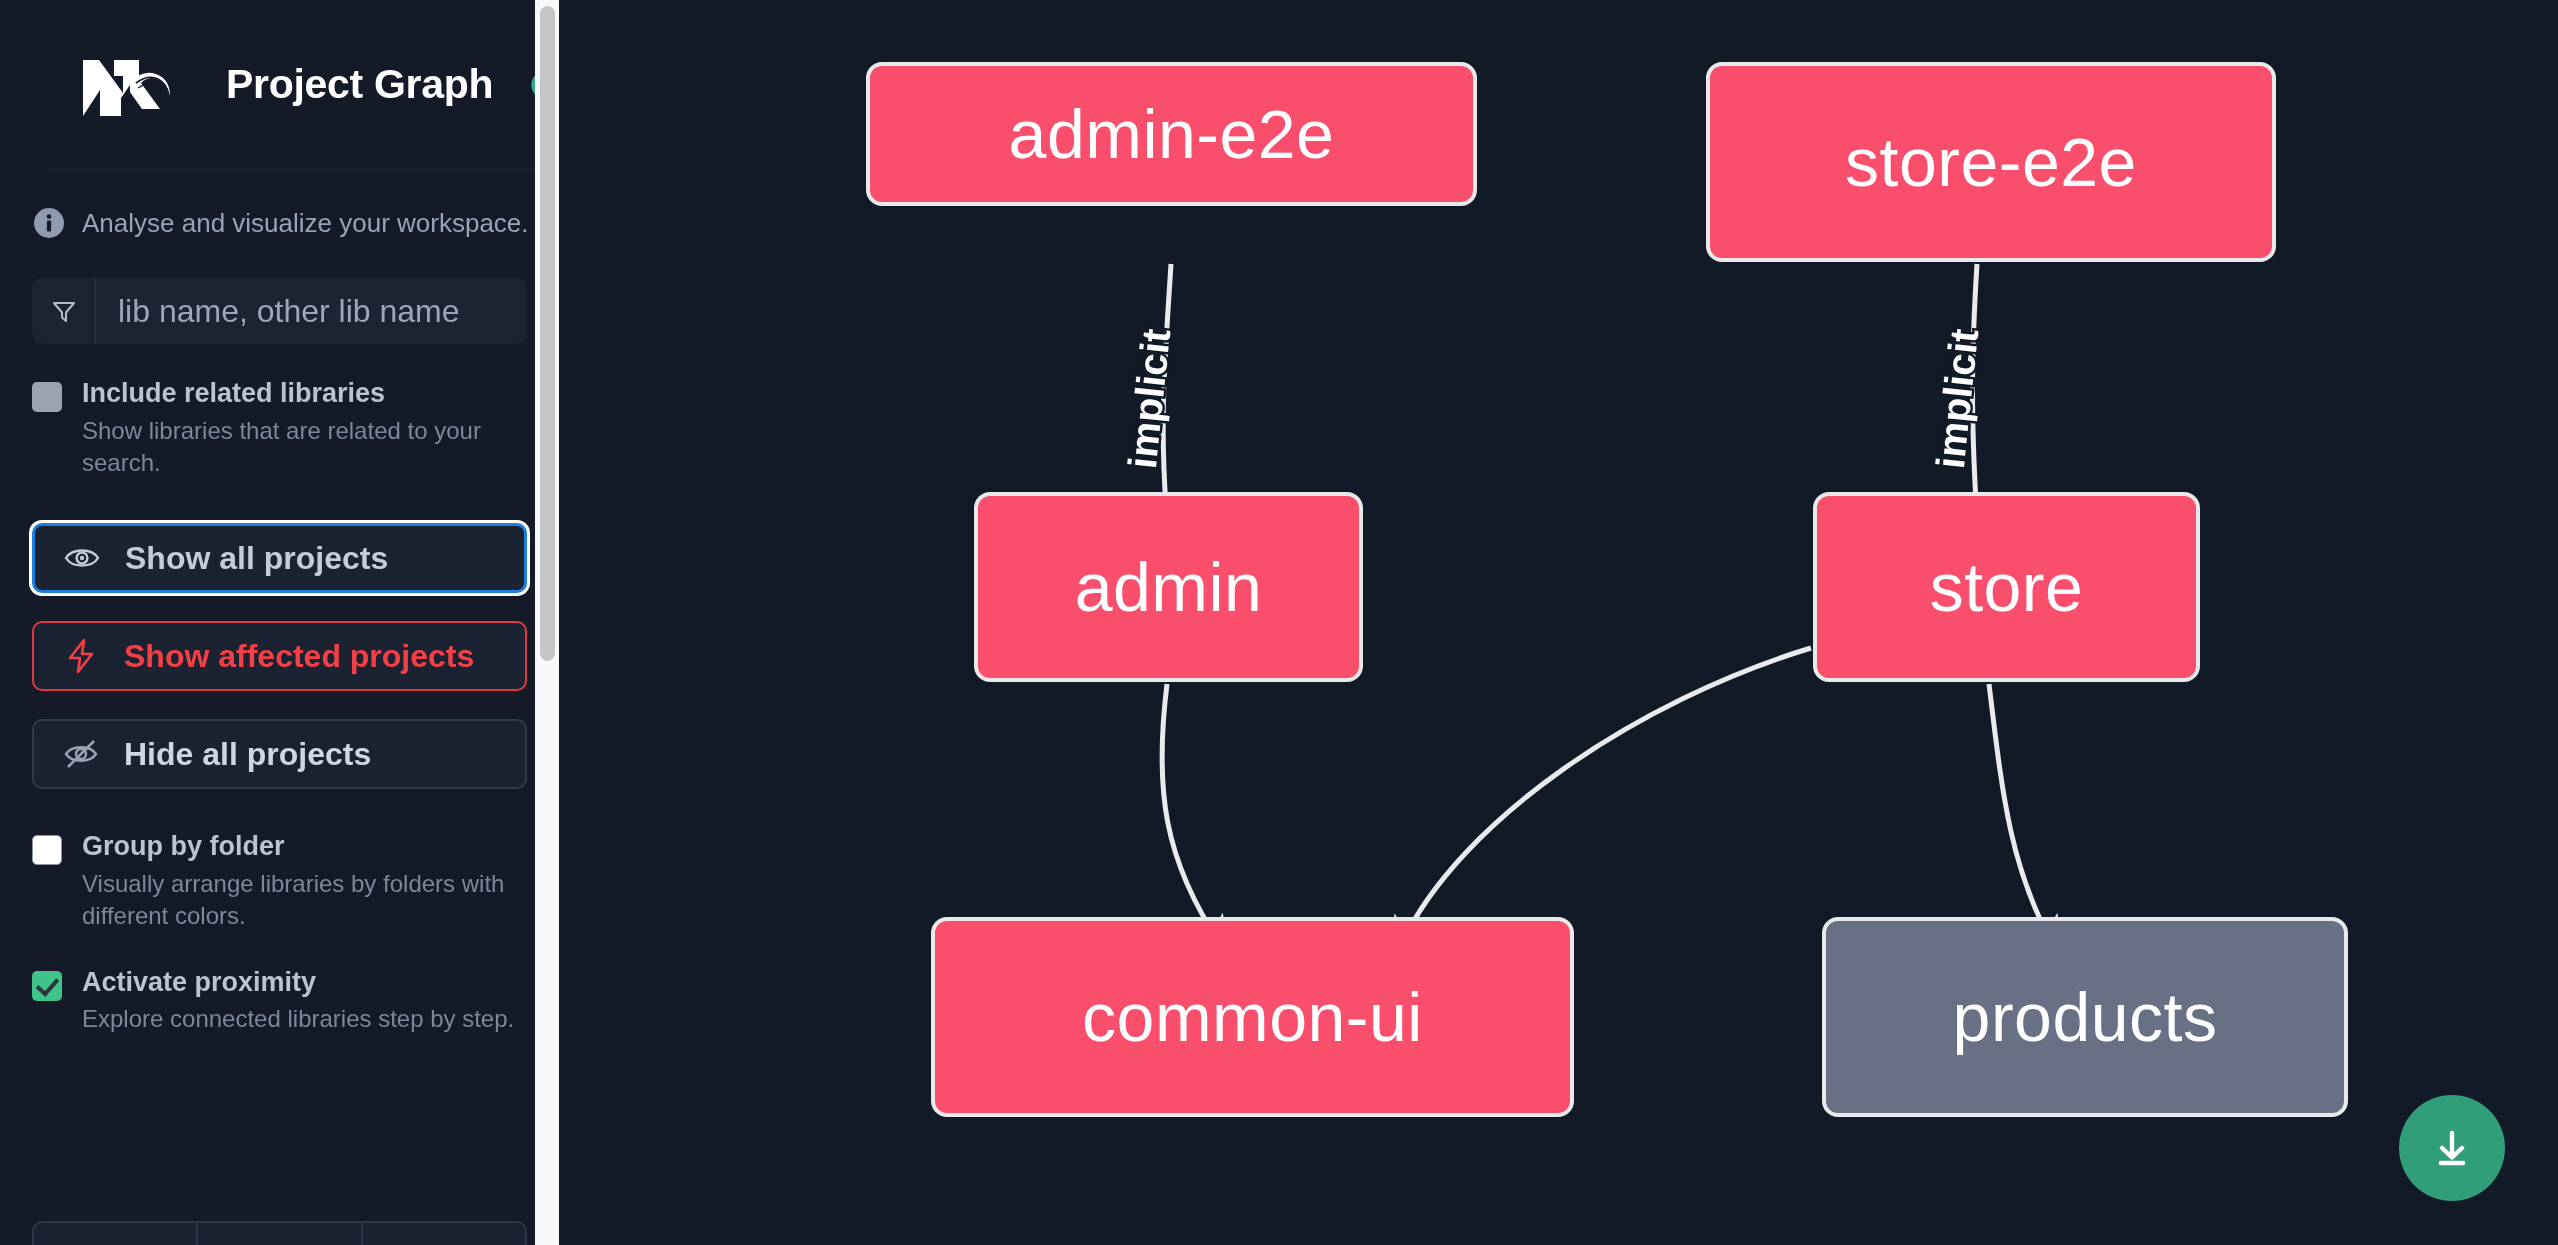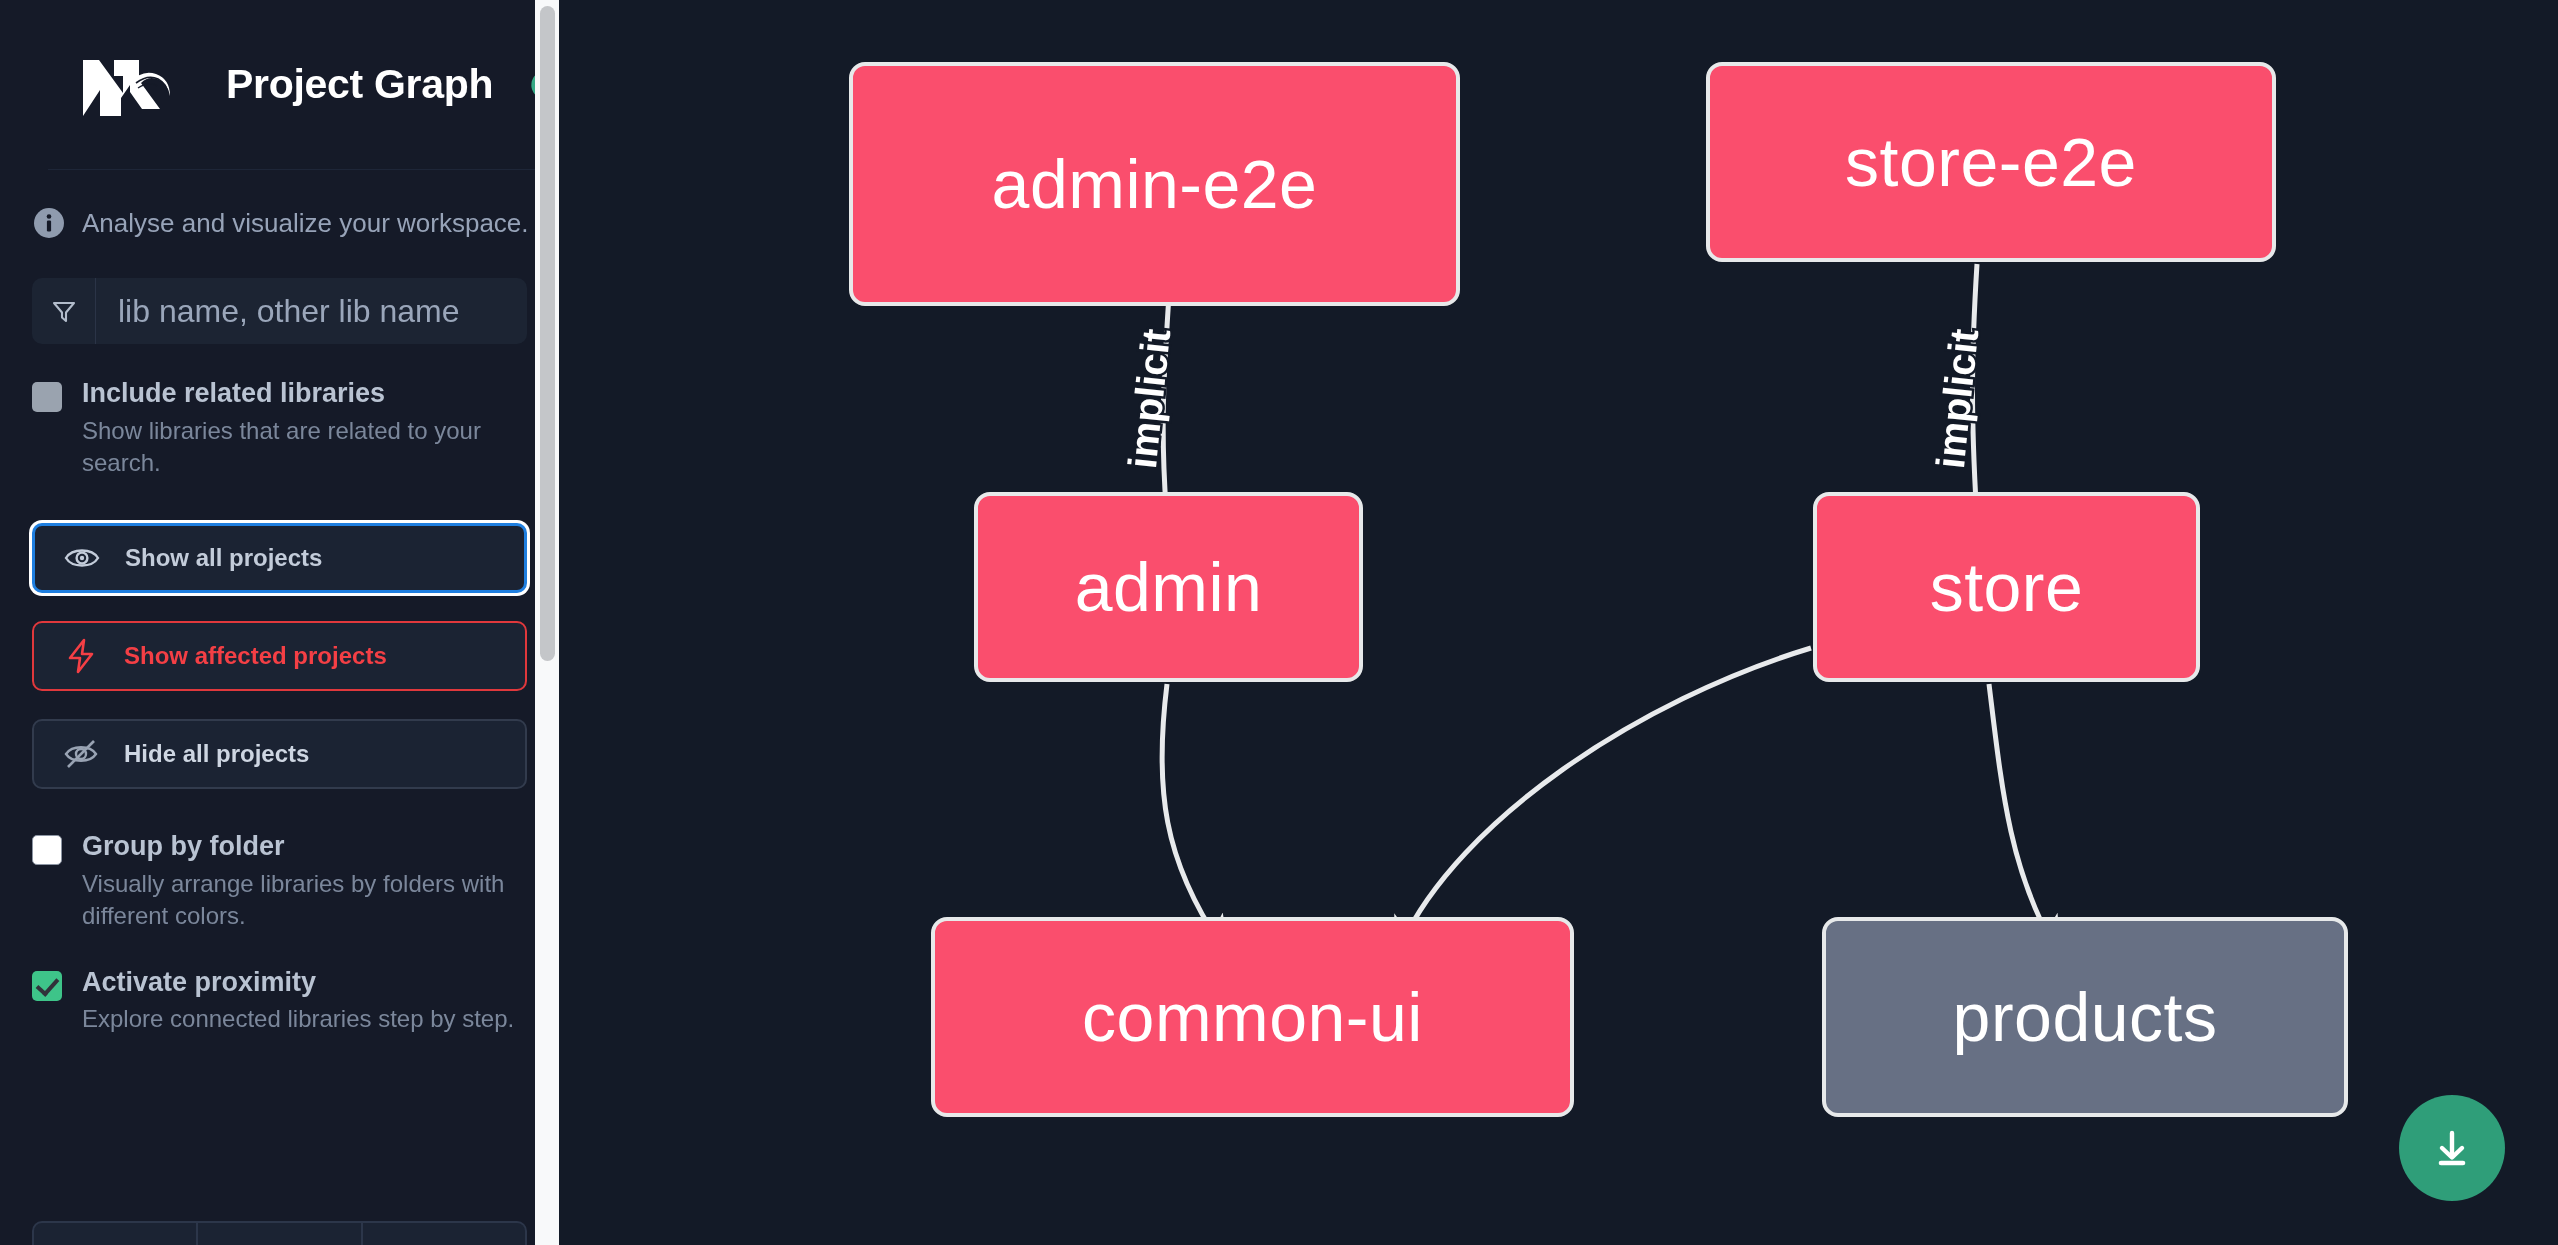--- a/index.html
+++ b/index.html
@@ -126,21 +126,21 @@
   .btn {
     display: flex; align-items: center;
     height: 70px;
     border-radius: 10px;
     padding: 0 28px;
     gap: 24px;
     margin-top: 28px;
     cursor: pointer;
     background: #1b2333;
   }
-  .btn .lbl { font-size: 24px; font-weight: bold; white-space: nowrap; text-align: right; }
+  .btn .lbl { font-size: 32px; font-weight: bold; white-space: nowrap; text-align: right; }
   #btn-show-all {
     background: #1b2333;
     border: 3px solid #1f7fe0;
     box-shadow: 0 0 0 3px #ffffff;
     margin-top: 44px;
   }
   #btn-show-all .lbl { color: #c3ccda; }
   #btn-show-affected {
     background: #1b2333;
     border: 2px solid #e0383c;
@@ -357,21 +357,21 @@
       <path d="M1430,684 C1443,790 1450,865 1494,945" fill="none" stroke="#e8eaec" stroke-width="5" marker-end="url(#arw)"></path>
 
       <g>
         <text x="604" y="400" fill="#ffffff" stroke="#131a27" stroke-width="5" paint-order="stroke" font-family="Liberation Sans, sans-serif" font-size="40" font-weight="bold" text-anchor="middle" transform="rotate(-84 604 400)">implicit</text>
       </g>
       <g>
         <text x="1412" y="400" fill="#ffffff" stroke="#131a27" stroke-width="5" paint-order="stroke" font-family="Liberation Sans, sans-serif" font-size="40" font-weight="bold" text-anchor="middle" transform="rotate(-84 1412 400)">implicit</text>
       </g>
     </svg>
 
-    <div class="node pink" style="left:290px;top:62px;width:611px;height:244px">admin-e2e</div>
+    <div class="node pink" style="left:307px;top:62px;width:611px;height:144px">admin-e2e</div>
     <div class="node pink" style="left:1147px;top:62px;width:570px;height:200px">store-e2e</div>
     <div class="node pink" style="left:415px;top:492px;width:389px;height:190px">admin</div>
     <div class="node pink" style="left:1254px;top:492px;width:387px;height:190px">store</div>
     <div class="node pink" style="left:372px;top:917px;width:643px;height:200px">common-ui</div>
     <div class="node grey" style="left:1263px;top:917px;width:526px;height:200px">products</div>
 
     <div id="fab-download">
       <svg viewBox="0 0 48 48" width="48" height="48">
         <line x1="24" y1="9" x2="24" y2="31" stroke="#ffffff" stroke-width="4.4" stroke-linecap="round"></line>
         <path d="M14 24 L24 33.5 L34 24" fill="none" stroke="#ffffff" stroke-width="4.4" stroke-linecap="round" stroke-linejoin="round"></path>

